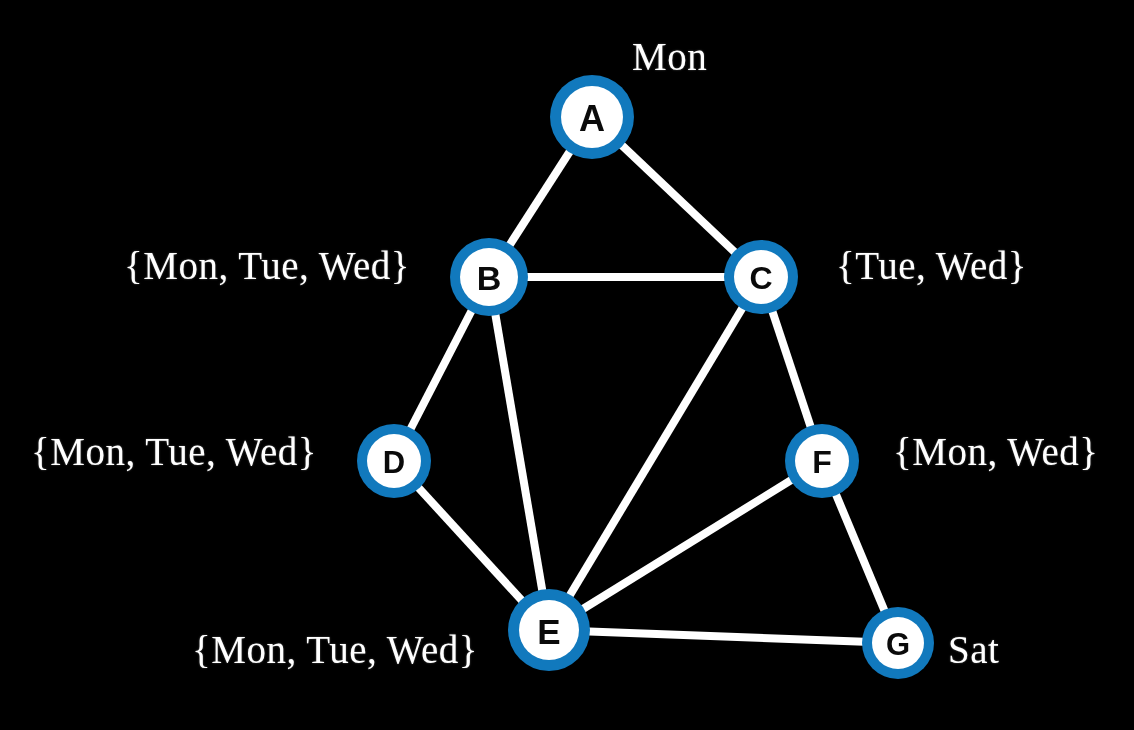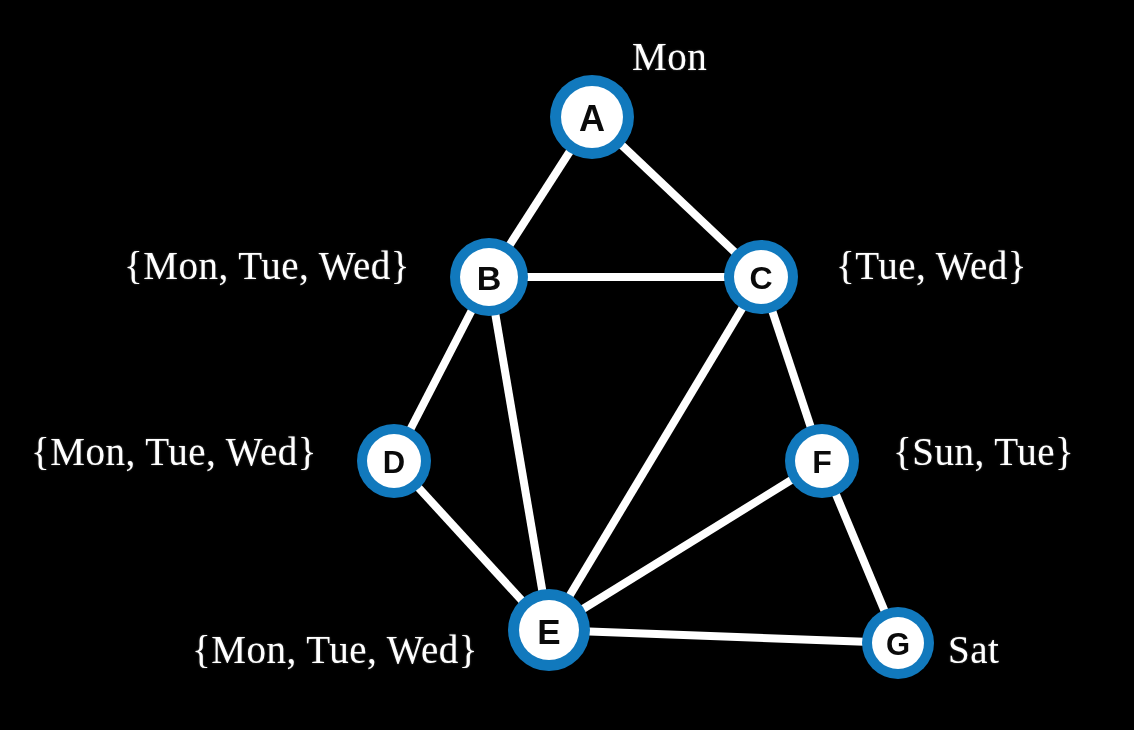--- a/index.html
+++ b/index.html
@@ -117,17 +117,17 @@
           <circle cx="898" cy="643" r="26" fill="#ffffff" class="node-ring"></circle>
           <text x="898" y="644" class="node-letter" font-size="31">G</text>
         </g>
       </g>
   </svg>
 
   <div class="domain-label lbl-a">Mon</div>
   <div class="domain-label lbl-b">{Mon, Tue, Wed}</div>
   <div class="domain-label lbl-c">{Tue, Wed}</div>
   <div class="domain-label lbl-d">{Mon, Tue, Wed}</div>
-  <div class="domain-label lbl-f">{Sun, Tue}</div>
+  <div class="domain-label lbl-f">{Mon, Wed}</div>
   <div class="domain-label lbl-e">{Mon, Tue, Wed}</div>
   <div class="domain-label lbl-g">Sat</div>
 
 </div>
 
 </body></html>

